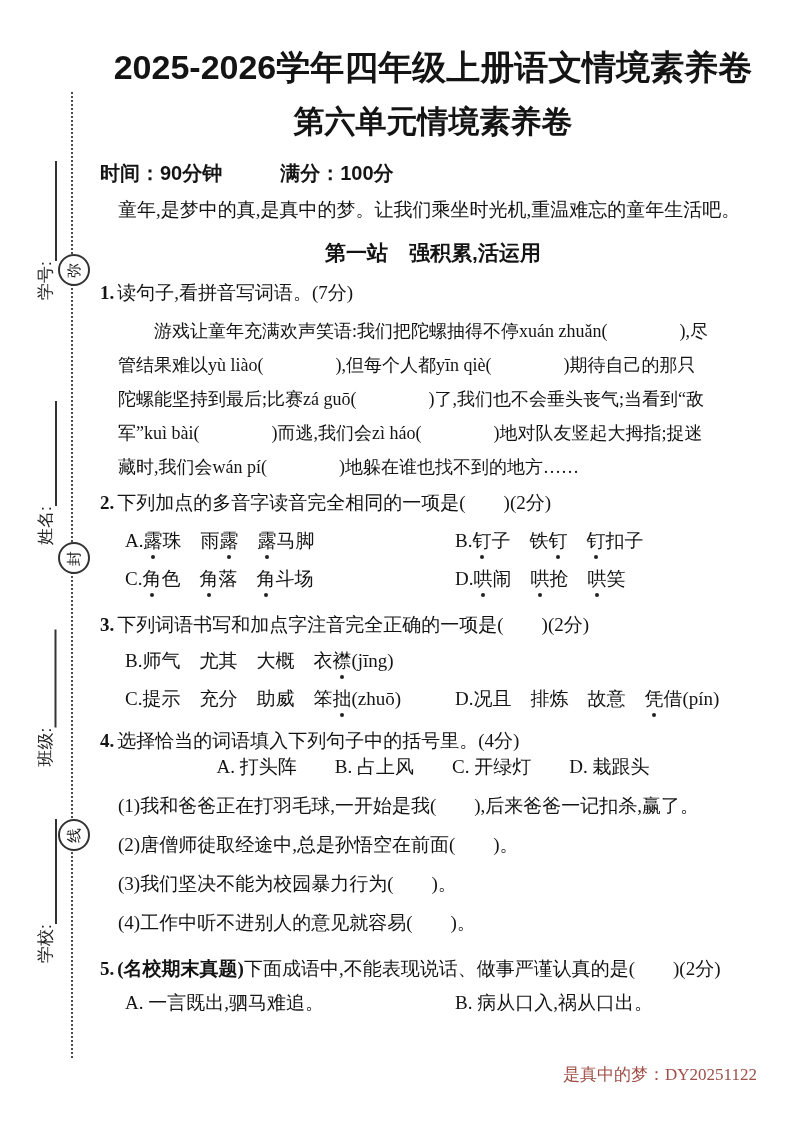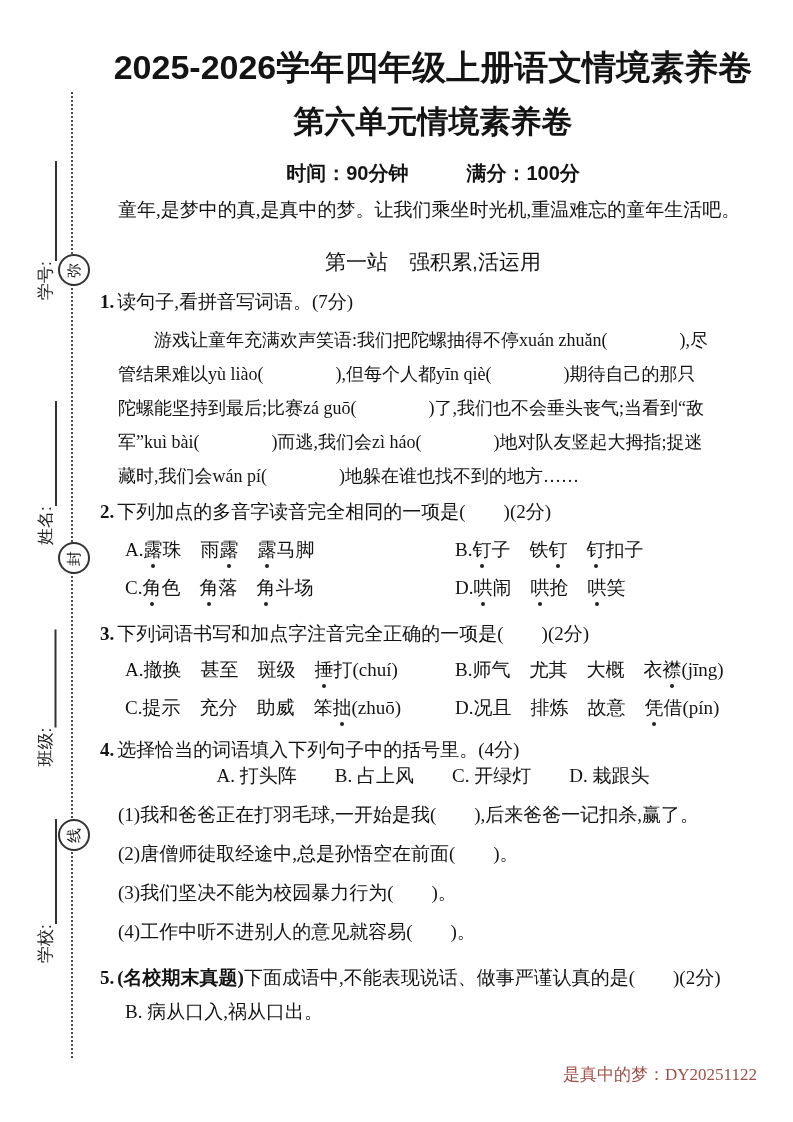--- a/index.html
+++ b/index.html
@@ -18,26 +18,26 @@
               transform:rotate(-90deg);white-space:nowrap;
               font-family:"Liberation Sans",sans-serif;font-size:17px;color:#222;}
   .seal-blank{display:inline-block;border-bottom:2px solid #333;height:18px;}
 
   
   .content{position:absolute;left:100px;top:0;width:666px;}
   .title{margin:47px 0 0;text-align:center;font-family:"Liberation Sans",sans-serif;
          font-weight:700;font-size:34px;line-height:40px;}
   .subtitle{margin:16px 0 0;text-align:center;font-family:"Liberation Sans",sans-serif;
             font-weight:700;font-size:31px;line-height:37px;}
-  .meta{margin-top:21px;text-align:center;font-family:"Liberation Sans",sans-serif;
+  .meta{margin-top:21px;font-family:"Liberation Sans",sans-serif;
         font-weight:700;font-size:20px;line-height:24px;}
   .meta .gap{display:inline-block;width:58px;}
   .intro{margin-top:12px;padding-left:18px;font-size:19px;line-height:26px;white-space:nowrap;}
-  .section{margin-top:25px;text-align:center;font-family:"Liberation Sans",sans-serif;
-           font-weight:400;font-size:21px;line-height:28px;}
+  .section{margin-top:16px;text-align:center;font-family:"Liberation Sans",sans-serif;
+           font-weight:700;font-size:21px;line-height:28px;}
 
   .qhead{font-size:19px;line-height:26px;white-space:nowrap;}
   .qnum{font-weight:700;padding-right:3px;}
   .qbold{font-weight:700;}
 
   .para{margin-top:8px;padding-left:18px;font-size:18px;}
   .para-line{height:34px;line-height:34px;white-space:nowrap;}
   .para-line.first{text-indent:36px;}
 
   .opts{margin:12px 0 0 25px;}
@@ -131,21 +131,20 @@
         <div class="opt"><span>C.</span><span class="du">角</span><span>色　</span><span class="du">角</span><span>落　</span><span class="du">角</span><span>斗场</span></div>
         <div class="opt"><span>D.</span><span class="du">哄</span><span>闹　</span><span class="du">哄</span><span>抢　</span><span class="du">哄</span><span>笑</span></div>
       </div>
     </div>
 
     <div class="qhead mt8">
       <span class="qnum">3.</span><span>下列词语书写和加点字注音完全正确的一项是(　　)(2分)</span>
     </div>
     <div class="opts" style="margin-top:10px;">
       <div class="opt-row">
-        <div class="opt"><span>A.撤换　甚至　斑级　</span><span class="du">捶</span><span>打(chuí)</span></div>
         <div class="opt"><span>B.师气　尤其　大概　衣</span><span class="du">襟</span><span>(jīng)</span></div>
       </div>
       <div class="opt-row">
         <div class="opt"><span>C.提示　充分　助威　笨</span><span class="du">拙</span><span>(zhuō)</span></div>
         <div class="opt"><span>D.况且　排炼　故意　</span><span class="du">凭</span><span>借(pín)</span></div>
       </div>
     </div>
 
     <div class="qhead mt4">
       <span class="qnum">4.</span><span>选择恰当的词语填入下列句子中的括号里。(4分)</span>
@@ -156,20 +155,21 @@
       <div class="item">(2)唐僧师徒取经途中,总是孙悟空在前面(　　)。</div>
       <div class="item">(3)我们坚决不能为校园暴力行为(　　)。</div>
       <div class="item">(4)工作中听不进别人的意见就容易(　　)。</div>
     </div>
 
     <div class="qhead mt10">
       <span class="qnum">5.</span><span class="qbold">(名校期末真题)</span><span>下面成语中,不能表现说话、做事严谨认真的是(　　)(2分)</span>
     </div>
     <div class="opts tight" style="margin-top:8px;">
       <div class="opt-row">
+        <div class="opt">A. 一言既出,驷马难追。</div>
         <div class="opt">B. 病从口入,祸从口出。</div>
       </div>
     </div>
 
   </div>
 
   <div class="footer">是真中的梦：DY20251122</div>
 </div>
 
 </body></html>

